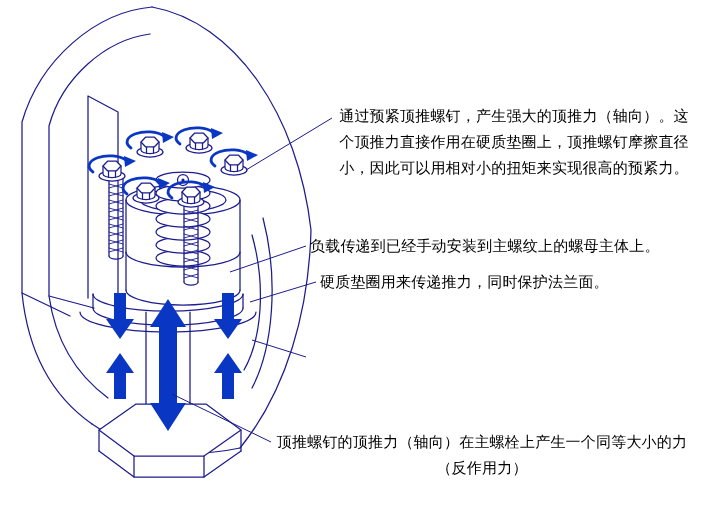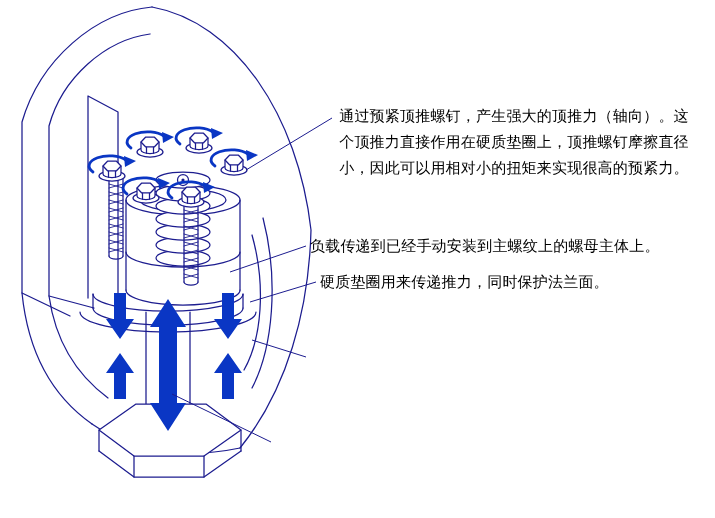--- a/index.html
+++ b/index.html
@@ -168,14 +168,15 @@
     </g>
   </svg>
 
   <div class="note" style="left:336px; top:103px; width:356px;">通过预紧顶推螺钉，产生强大的顶推力（轴向）。这个顶推力直接作用在硬质垫圈上，顶推螺钉摩擦直径小，因此可以用相对小的扭矩来实现很高的预紧力。</div>
 
   <div class="note nowrap" style="left:310px; top:233px;">负载传递到已经手动安装到主螺纹上的螺母主体上。</div>
 
   <div class="note nowrap" style="left:320px; top:269px;">硬质垫圈用来传递推力，同时保护法兰面。</div>
 
 
+  <div class="note" style="left:276px; top:429px; width:412px;">顶推螺钉的顶推力（轴向）在主螺栓上产生一个同等大小的力（反作用力）</div>
 
 </div>
 
 </body></html>

